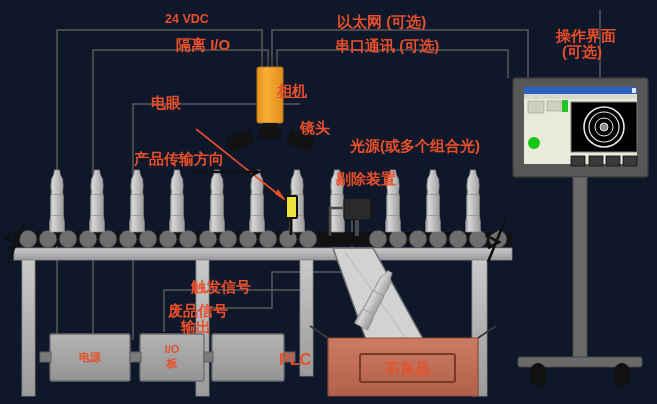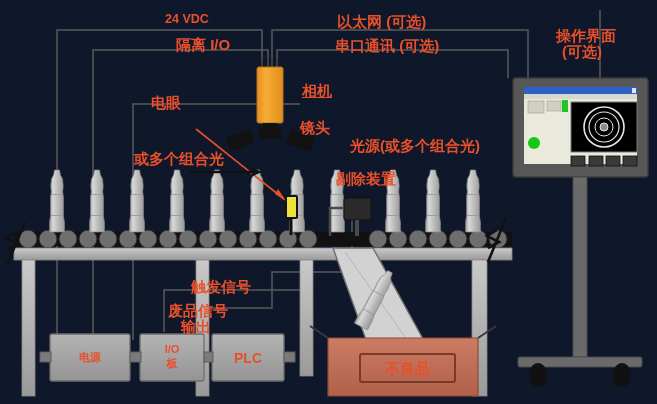--- a/index.html
+++ b/index.html
@@ -229,31 +229,31 @@
   </g>
 </svg>
 
 <div class="lbl lg" style="left:165px;top:13px;">24 VDC</div>
 <div class="lbl md" style="left:176px;top:37px;">隔离 I/O</div>
 <div class="lbl md" style="left:337px;top:14px;">以太网 (可选)</div>
 <div class="lbl md" style="left:335px;top:38px;">串口通讯 (可选)</div>
 <div class="lbl md" style="left:556px;top:28px;">操作界面</div>
 <div class="lbl md" style="left:562px;top:44px;">(可选)</div>
 
-<div class="lbl md" style="left:302px;top:83px;text-decoration:underline;">相机</div>
+<div class="lbl md" style="left:277px;top:83px;text-decoration:underline;">相机</div>
 <div class="lbl md" style="left:300px;top:120px;">镜头</div>
 <div class="lbl md" style="left:350px;top:138px;">光源(或多个组合光)</div>
 <div class="lbl md" style="left:151px;top:95px;">电眼</div>
-<div class="lbl md" style="left:134px;top:151px;">或多个组合光</div>
+<div class="lbl md" style="left:134px;top:151px;">产品传输方向</div>
 <div class="lbl md" style="left:336px;top:171px;">剔除装置</div>
 
 <div class="lbl md" style="left:191px;top:279px;">触发信号</div>
 <div class="lbl md" style="left:168px;top:303px;">废品信号</div>
 <div class="lbl md" style="left:181px;top:319px;">输出</div>
 
 <div class="boxlbl" style="left:50px;top:351px;width:80px;">电源</div>
 <div class="boxlbl" style="left:140px;top:343px;width:64px;">I/O</div>
 <div class="boxlbl" style="left:140px;top:357px;width:64px;">板</div>
-<div class="boxlbl" style="left:212px;top:351px;width:72px;font-size:14px;">PLC</div>
+<div class="boxlbl" style="left:212px;top:351px;width:72px;font-size:16px;padding-left:47px;">PLC</div>
 
 <div class="boxlbl" style="left:360px;top:361px;width:95px;font-size:15px;">不良品</div>
 
 </div>
 
 </body></html>

